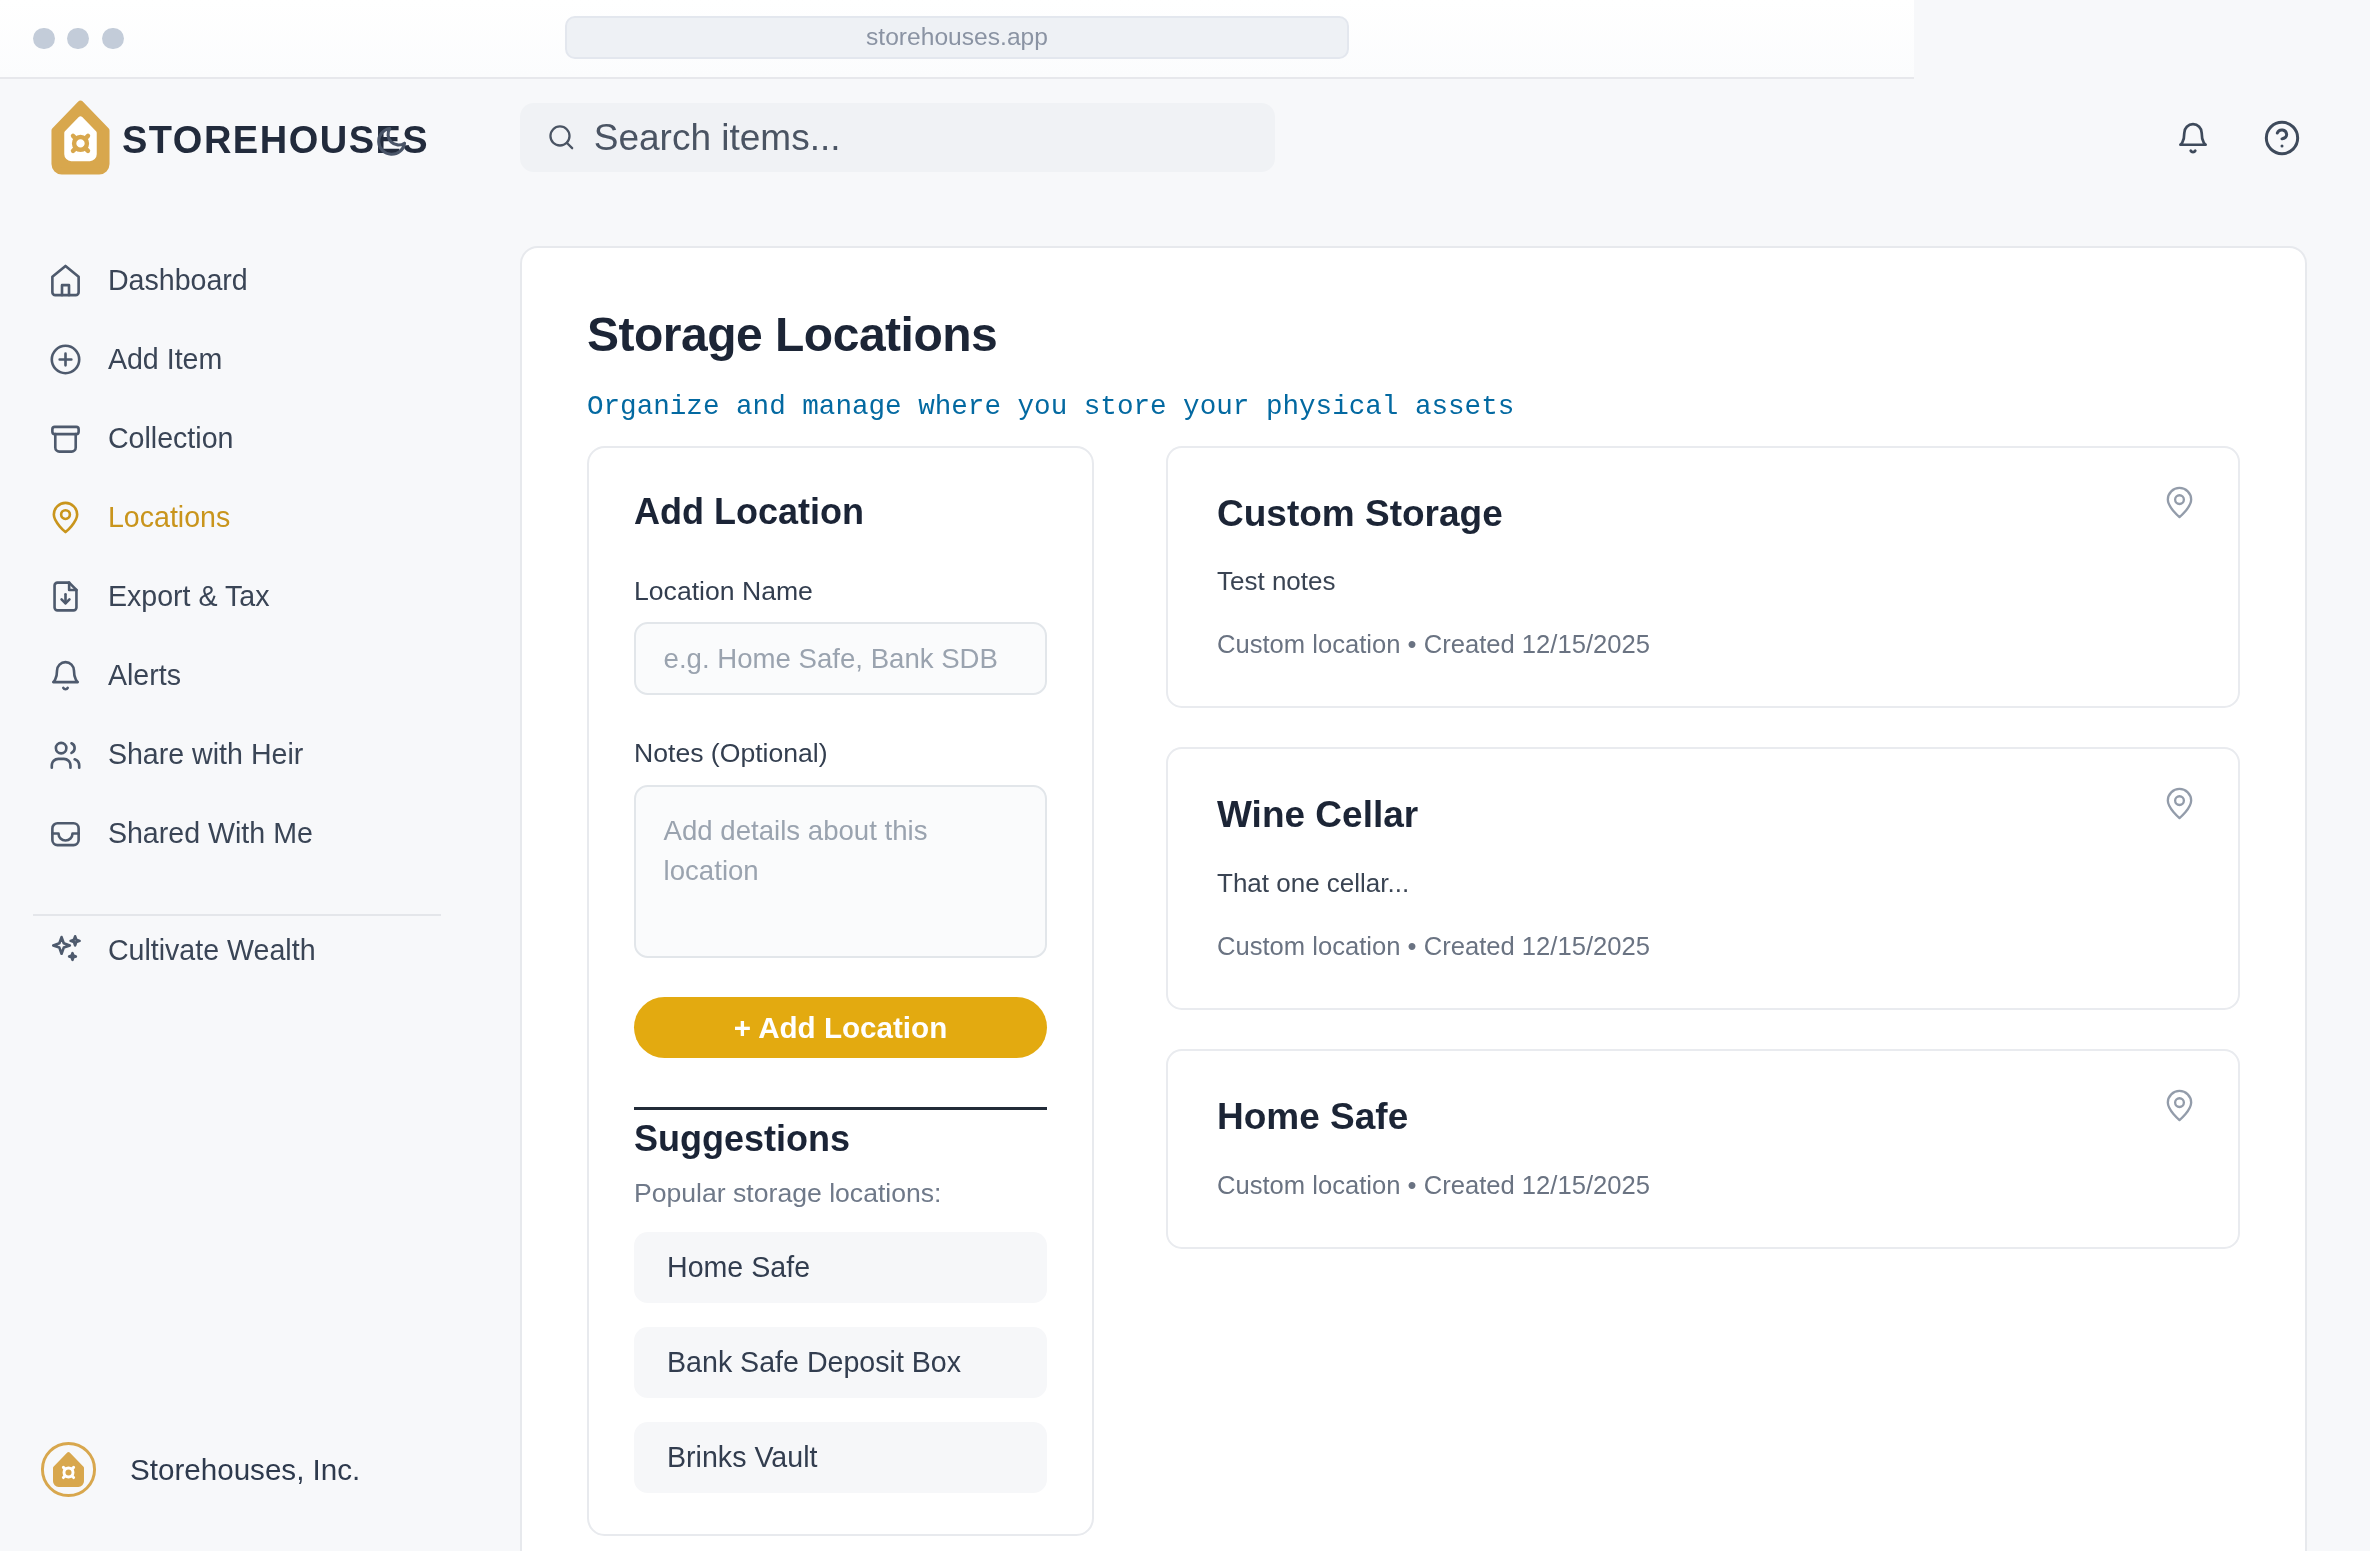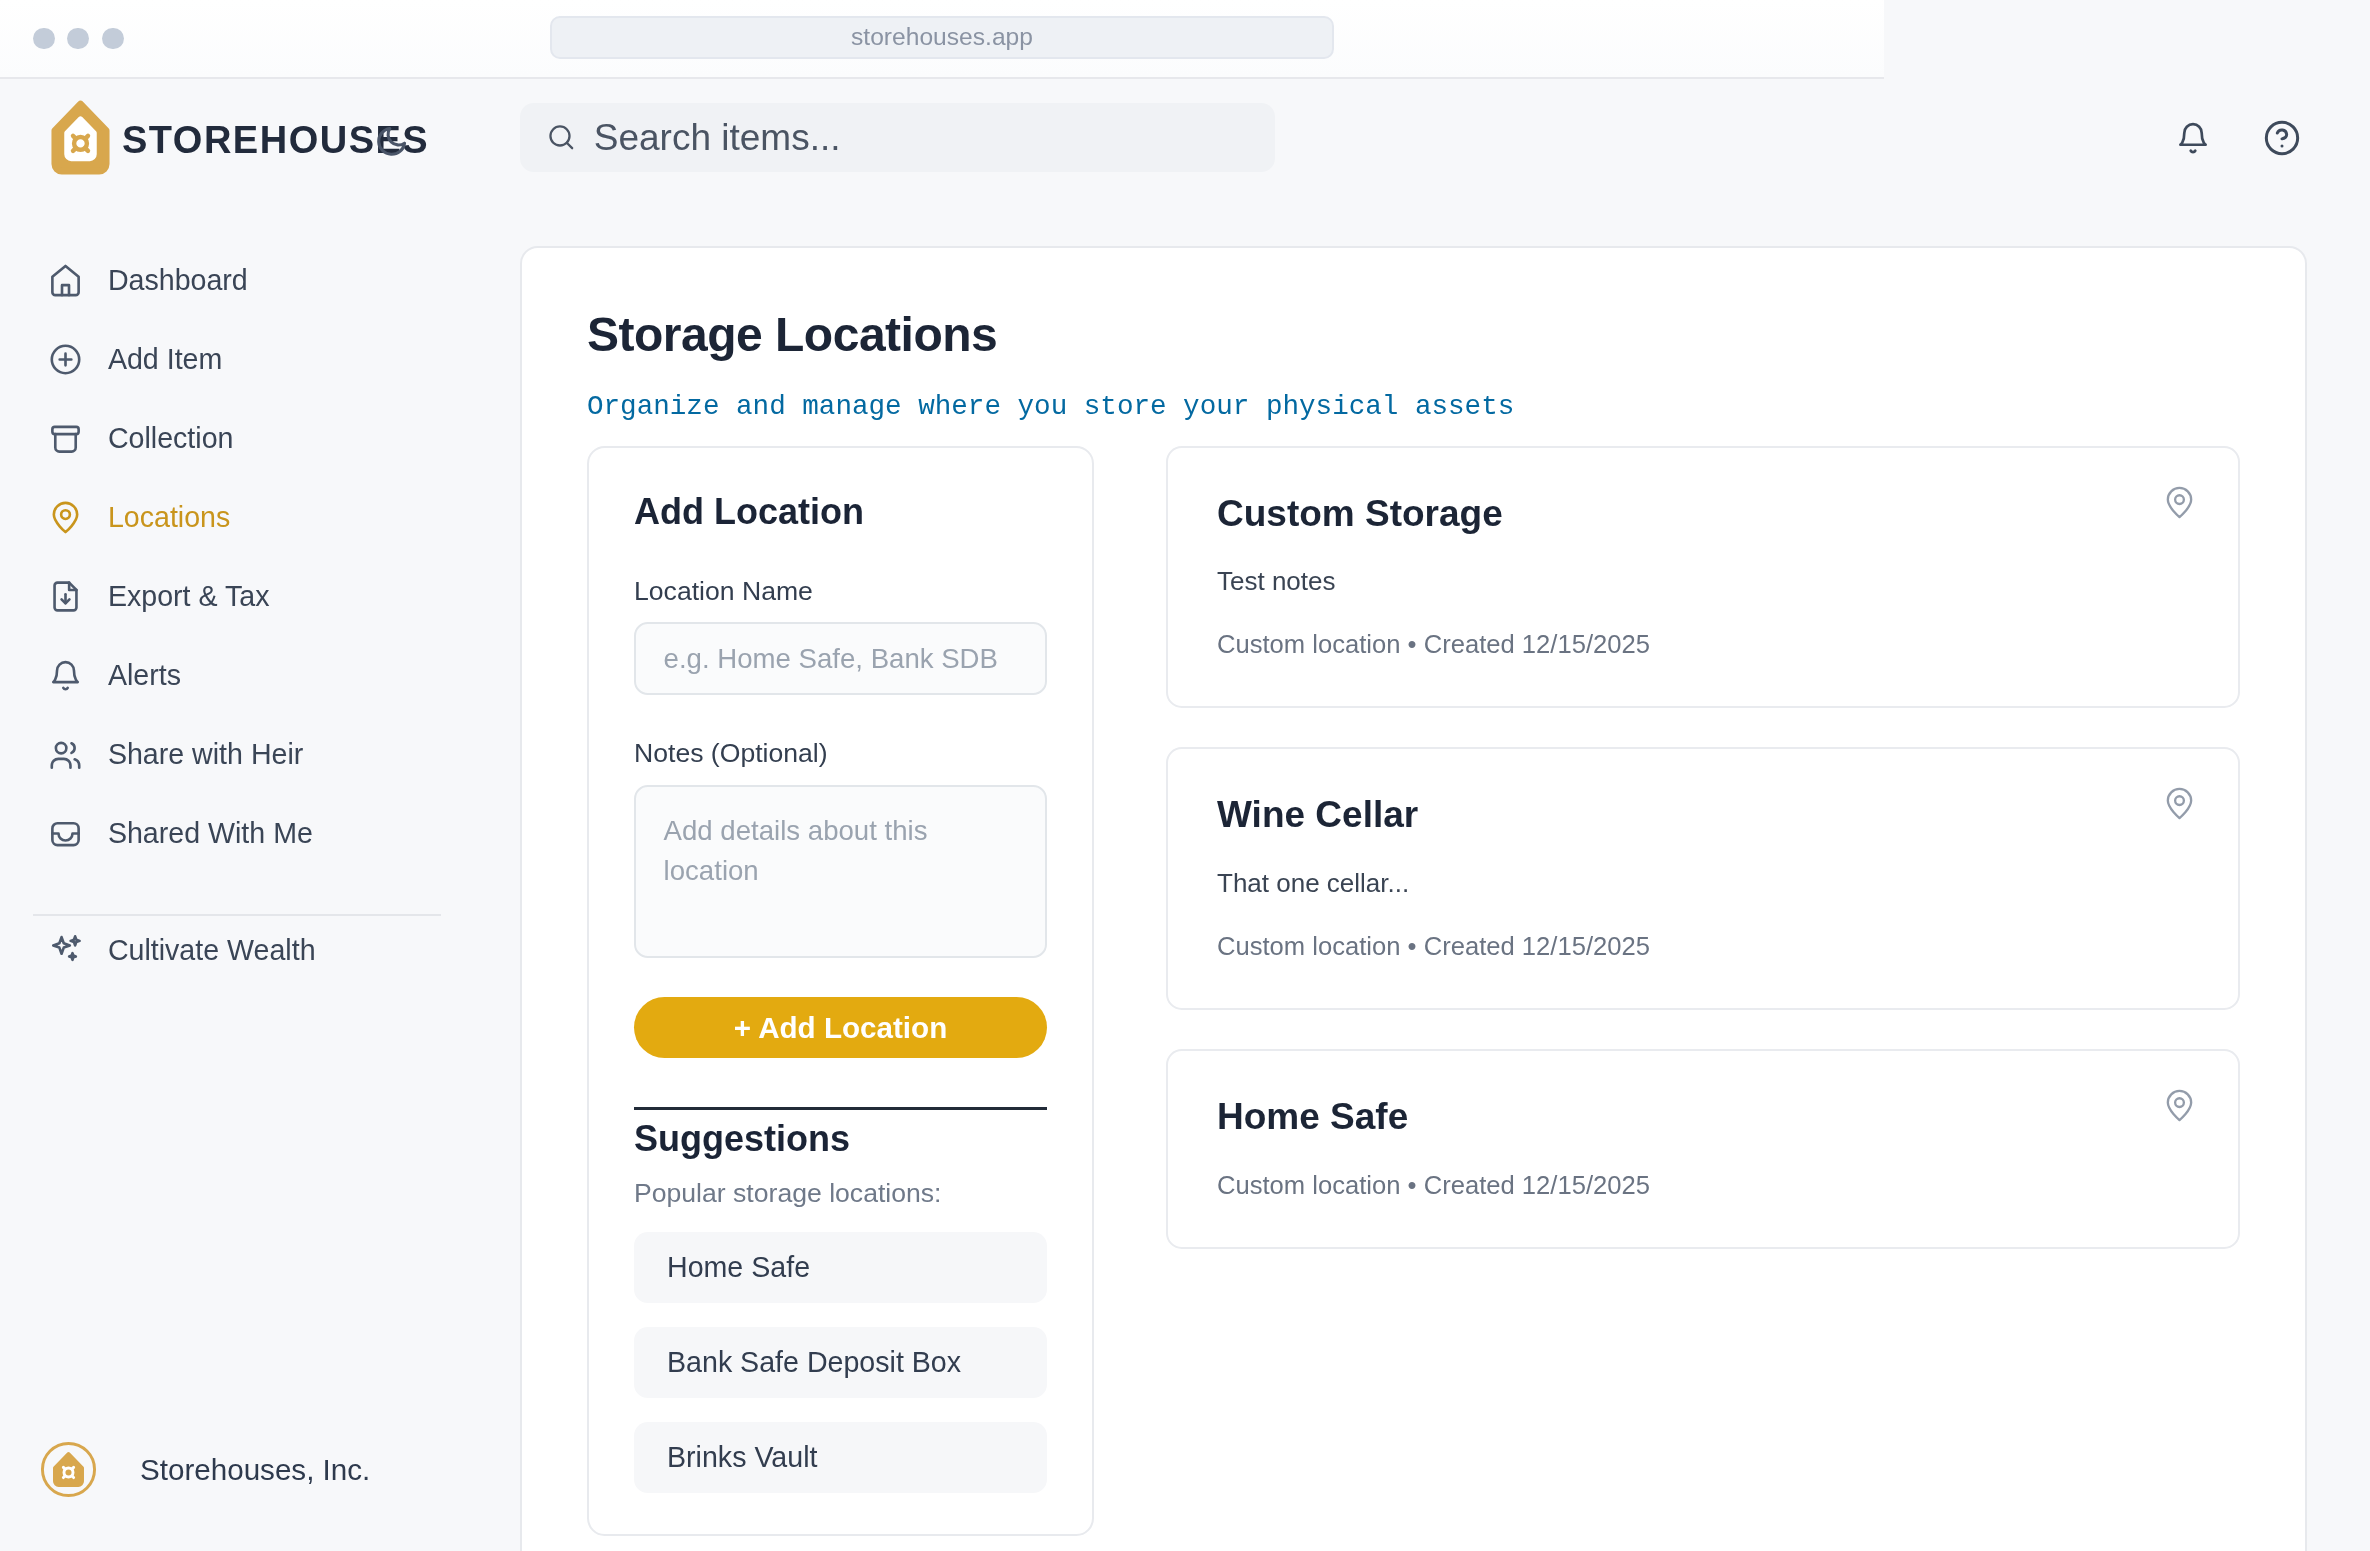--- a/index.html
+++ b/index.html
@@ -1,21 +1,21 @@
 <!DOCTYPE html>
 <html><head>
 <meta charset="utf-8">
 <style>
   html,body{margin:0;padding:0;overflow:hidden;}
   body{font-family:"Liberation Sans",sans-serif;-webkit-font-smoothing:antialiased;}
   #screen{position:relative;width:2370px;height:1551px;background:#f7f8fa;overflow:hidden;}
 
   
   .titlebar{position:absolute;left:0;top:0;width:1884px;height:77px;
-    background:linear-gradient(#ffffff,#fbfcfd);border-bottom:2px solid #e7e8ec;z-index:5;}
+    background:linear-gradient(#ffffff,#fbfcfd);border-bottom:2px solid #e7e8ec;z-index:5;padding-left:30px;}
   .dots{position:absolute;left:33px;top:27.6px;display:flex;gap:12.8px;}
   .dot{width:21.7px;height:21.7px;border-radius:50%;background:#c3ccd9;}
   .urlbar{position:absolute;left:50%;top:15.8px;transform:translateX(-50%);
     width:784px;height:43px;background:#eef1f5;border:2px solid #e3e7ee;border-radius:9.9px;
     display:flex;align-items:center;justify-content:center;
     color:#8a93a3;font-size:24.6px;box-sizing:border-box;}
 
   
   .logo{position:absolute;left:49px;top:99px;}
   .brand{position:absolute;left:122px;top:119px;font-size:38px;font-weight:800;
@@ -32,21 +32,21 @@
 
   
   .sidebar{position:absolute;left:29.6px;top:241px;width:463px;}
   .nav-item{display:flex;align-items:center;height:79px;padding-left:18.7px;gap:24.6px;
     font-size:28.6px;color:#3a4556;cursor:pointer;}
   .nav-item .ico{width:35px;height:35px;color:#4e5a6d;flex:0 0 35px;}
   .nav-item.active{color:#c9951c;}
   .nav-item.active .ico{color:#c9951c;}
   .side-divider{position:absolute;left:32.5px;top:914px;width:408px;border-top:2px solid #e4e6ea;}
   .sidebar-secondary{position:absolute;left:29.6px;top:911px;width:463px;}
-  .side-footer{position:absolute;left:39px;top:1440px;display:flex;align-items:center;gap:42px;}
+  .side-footer{position:absolute;left:39px;top:1440px;display:flex;align-items:center;gap:32px;}
   .side-footer .company{font-size:29.6px;color:#2e3a4d;}
 
   
   .panel{position:absolute;left:520px;top:246px;width:1787px;height:1369px;
     background:#ffffff;border:2px solid #e7e9ed;border-radius:17.7px;
     padding:59px 65px 0 65px;box-sizing:border-box;}
   .panel h1{margin:0;font-size:48px;font-weight:800;color:#1c2536;letter-spacing:-0.5px;}
   .panel .subtitle{margin:29px 0 0 0;font-size:27.6px;color:#0369a1;font-family:Liberation Mono, monospace;}
   .columns{display:flex;gap:72px;margin-top:23.6px;align-items:flex-start;}
 

